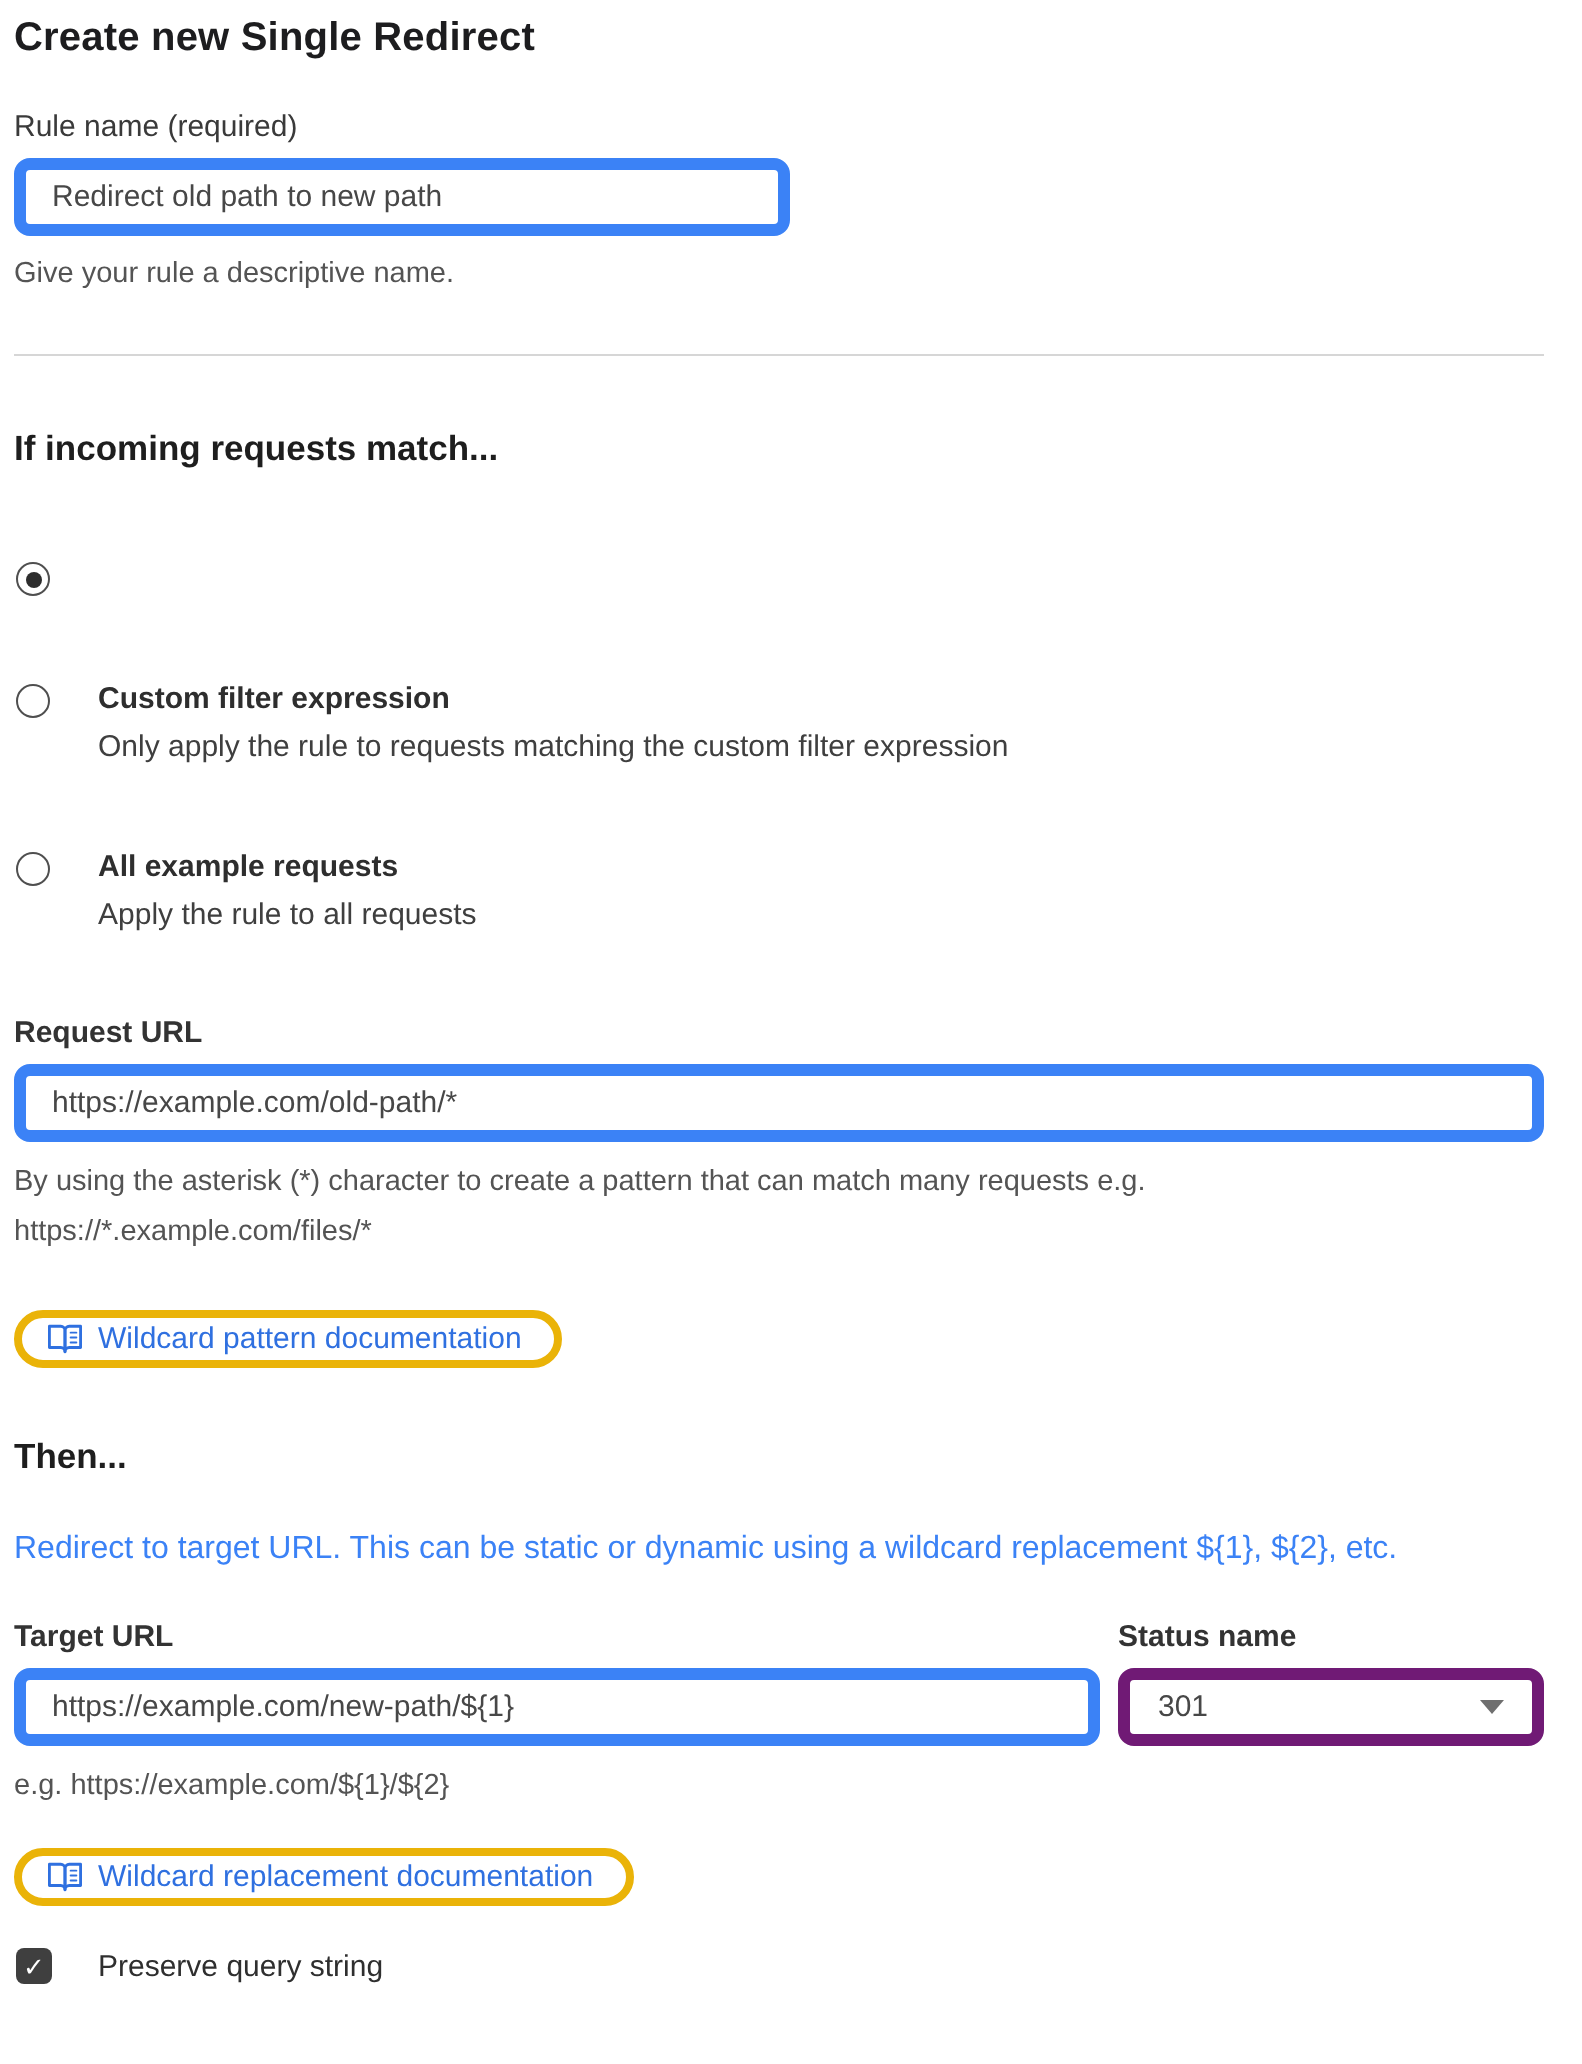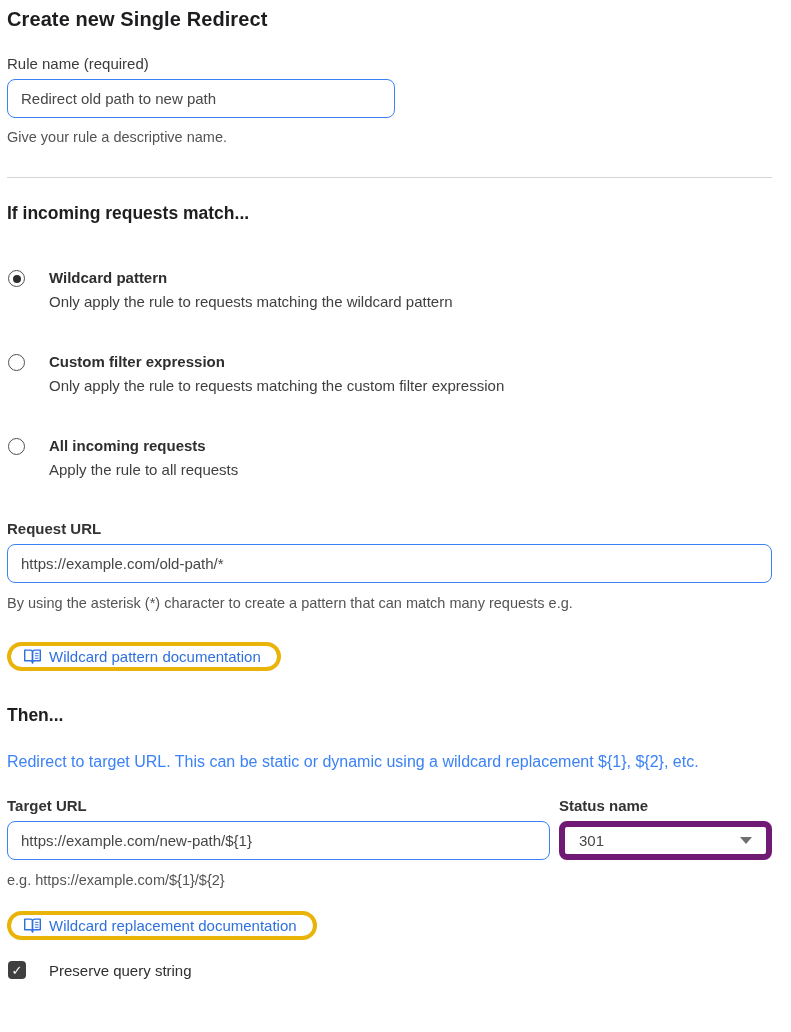--- a/index.html
+++ b/index.html
@@ -27,21 +27,21 @@
   .label-strong {
     font-size: 15px;
     font-weight: 700;
     color: #333333;
   }
 
   .text-input {
     display: block;
     margin-top: 7px;
     height: 39px;
-    border: 1px solid #3b82f6;
+    border: 6px solid #3b82f6;
     border-radius: 8px;
     padding: 0 13px;
     font-family: "Liberation Sans", sans-serif;
     font-size: 15px;
     color: #474747;
     background: #ffffff;
     width: 100%;
     outline: none;
   }
   .rule-name-input { width: 388px; }
@@ -53,21 +53,21 @@
     line-height: 25px;
   }
 
   .divider {
     border: none;
     border-top: 1px solid #d6d6d6;
     margin-top: 27px;
   }
 
   .section-heading {
-    margin-top: 25px;
+    margin-top: 36px;
     font-size: 17.5px;
     font-weight: 700;
     color: #1e1e1e;
   }
 
   .radio-group { margin-top: 45px; }
   .radio-option { display: flex; margin-bottom: 43px; }
   .radio-option:last-child { margin-bottom: 0; }
   .radio-control {
     flex: 0 0 auto;
@@ -198,48 +198,45 @@
   <div class="help-text">Give your rule a descriptive name.</div>
 
   <hr class="divider">
 
   <h2 class="section-heading">If incoming requests match...</h2>
 
   <div class="radio-group">
 
     <div class="radio-option">
       <span class="radio-control selected"></span>
-      <div class="radio-texts">
-        <div class="radio-label">Wildcard pattern</div>
-        <div class="radio-desc">Only apply the rule to requests matching the wildcard pattern</div>
-      </div>
     </div>
 
     <div class="radio-option">
       <span class="radio-control"></span>
       <div class="radio-texts">
         <div class="radio-label">Custom filter expression</div>
         <div class="radio-desc">Only apply the rule to requests matching the custom filter expression</div>
       </div>
     </div>
 
     <div class="radio-option">
       <span class="radio-control"></span>
       <div class="radio-texts">
-        <div class="radio-label">All incoming requests</div>
+        <div class="radio-label">All example requests</div>
         <div class="radio-desc">Apply the rule to all requests</div>
       </div>
     </div>
 
   </div>
 
   <div class="label-strong request-url-label">Request URL</div>
   <input class="text-input" type="text" value="https://example.com/old-path/*" style="">
   <div class="help-text url-help">
     <div>By using the asterisk (*) character to create a pattern that can match many requests e.g.</div>
+    <div>https://*.example.com/files/*</div>
   </div>
 
   <button class="doc-button">
     <span>
       <svg width="17" height="15" viewBox="0 0 24 21" fill="none" stroke="currentColor" stroke-width="2" stroke-linejoin="round" stroke-linecap="round">
         <path d="M1 1.5h8a3 3 0 0 1 3 3v15a3 3 0 0 0-3-3H1z"></path>
         <path d="M23 1.5h-8a3 3 0 0 0-3 3v15a3 3 0 0 1 3-3h8z"></path>
         <path d="M16 6h4 M16 9.5h4 M16 13h4" stroke-width="1.4"></path>
       </svg>
     </span>

